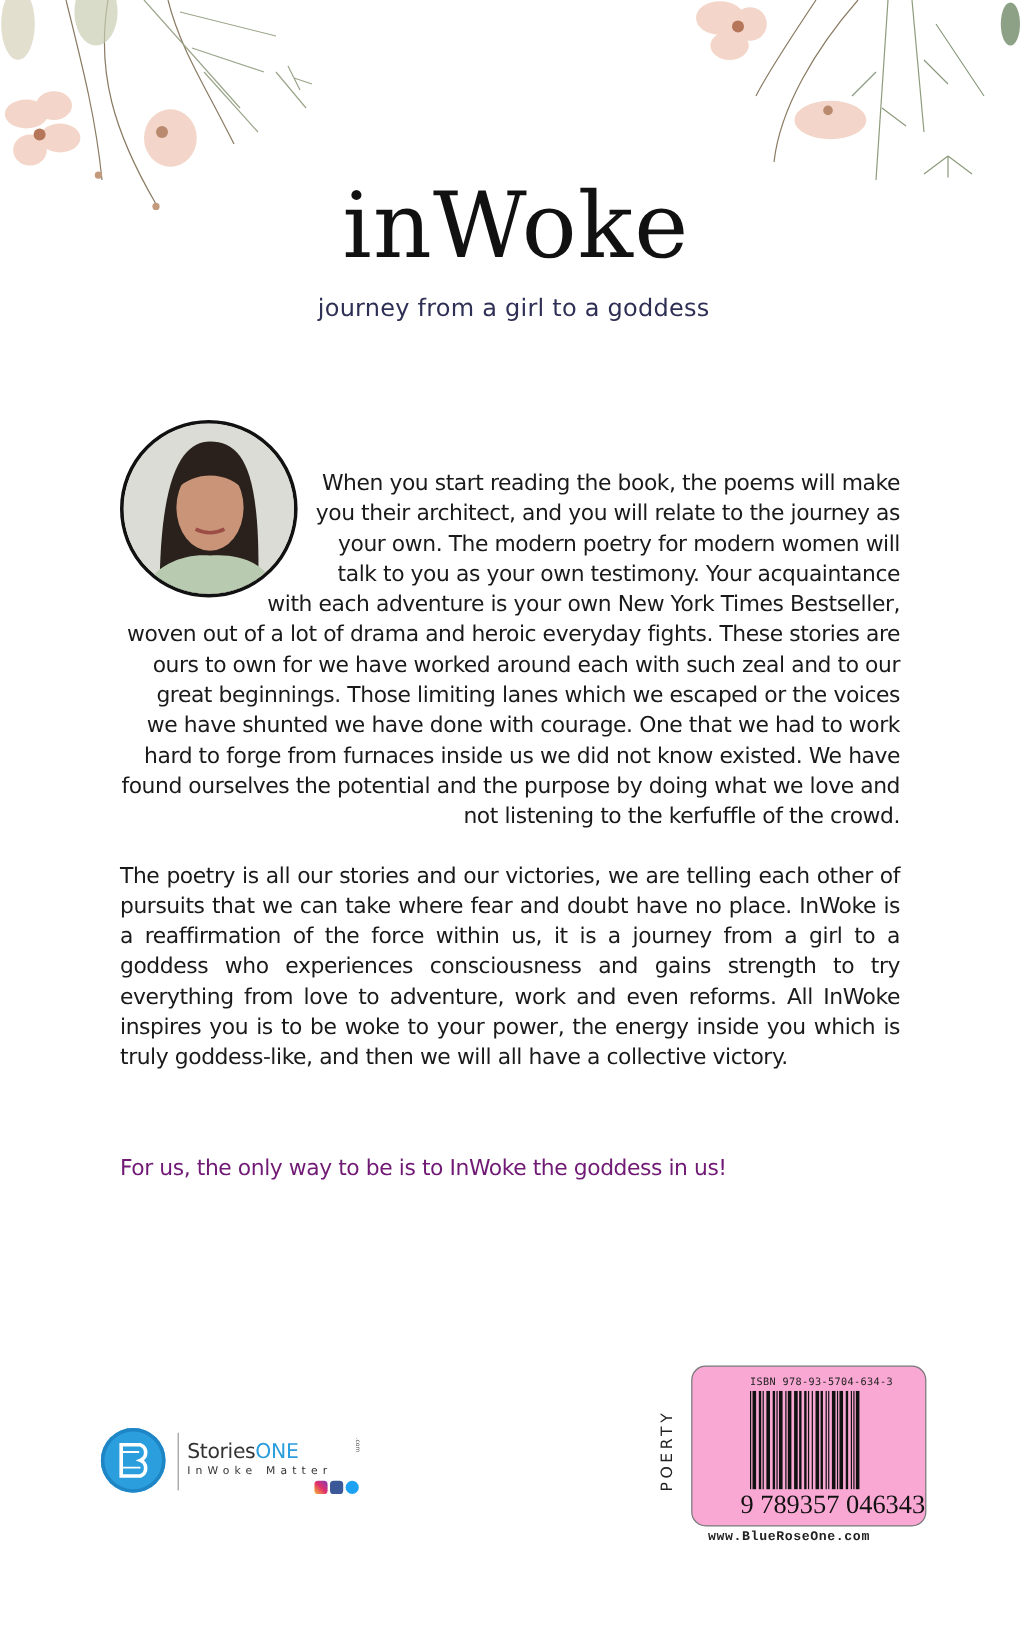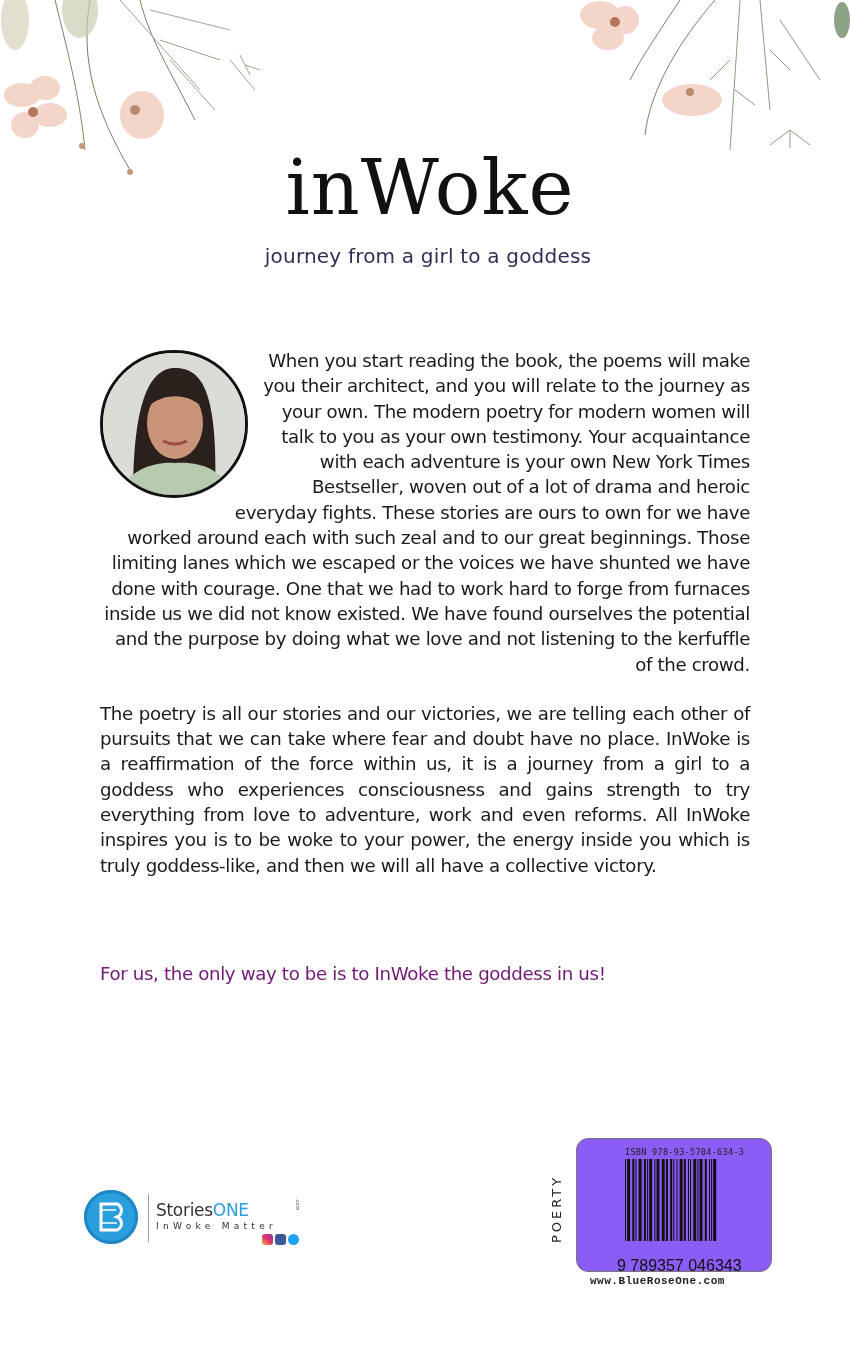--- a/index.html
+++ b/index.html
@@ -5,36 +5,36 @@
   html, body { margin: 0; padding: 0; }
   body { width: 850px; height: 1360px; background: #ffffff; position: relative; overflow: hidden; font-family: "DejaVu Sans", sans-serif; }
   .floral { position: absolute; top: 0; }
   .floral-left { left: 0; width: 330px; height: 180px; }
   .floral-right { right: 0; width: 320px; height: 170px; }
   .title { position: absolute; top: 150px; left: 5px; width: 850px; text-align: center; font-family: "DejaVu Serif", serif; font-size: 76px; color: #111; letter-spacing: 1px; line-height: 1; }
   .subtitle { position: absolute; top: 244px; left: 0; width: 856px; text-align: center; font-family: "DejaVu Sans", sans-serif; font-size: 20px; color: #2e2f55; letter-spacing: 0.2px; }
   .body-wrap { position: absolute; left: 100px; top: 348px; width: 650px; }
   .author-photo { float: left; width: 142px; height: 142px; border-radius: 50%; border: 3px solid #111; margin: 2px 6px 6px 0; shape-outside: circle(50%); overflow: hidden; position: relative; background: linear-gradient(135deg, #dfe0da 0%, #cfd3cb 100%); }
   .para { font-family: "DejaVu Sans", sans-serif; font-size: 18.2px; line-height: 25.3px; color: #1a1a1a; text-align: justify; margin: 0 0 24px 0; letter-spacing: -0.35px; word-spacing: 0px; }
-  .para.first { text-align: right; }
+  .para.first { text-align: right; margin-top: 42px; }
   .closing { position: absolute; left: 100px; top: 963px; font-size: 18.2px; color: #701a75; letter-spacing: -0.35px; font-family: "DejaVu Sans", sans-serif; }
   .logo { position: absolute; left: 84px; top: 1190px; width: 230px; height: 60px; }
   .logo-circle { position: absolute; left: 0; top: 0; width: 54px; height: 54px; border-radius: 50%; background: #2b9ede; box-shadow: inset 0 0 0 3px #1f86c6; }
   .logo-divider { position: absolute; left: 64px; top: 4px; width: 1px; height: 48px; background: #999; }
   .logo-name { position: absolute; left: 72px; top: 10px; font-size: 17px; color: #333; letter-spacing: -0.3px; white-space: nowrap; }
   .logo-name .one { color: #2b9ede; }
   .logo-dotcom { position: absolute; left: 217px; top: 8px; font-size: 5px; color: #555; transform: rotate(90deg); transform-origin: left top; }
   .logo-tagline { position: absolute; left: 72px; top: 31px; font-size: 9px; color: #333; letter-spacing: 4.3px; white-space: nowrap; }
   .social { position: absolute; left: 178px; top: 44px; display: flex; gap: 2px; }
   .social span { width: 11px; height: 11px; border-radius: 3px; display: inline-block; }
   .genre { position: absolute; left: 549px; top: 1243px; transform: rotate(-90deg); transform-origin: left top; font-size: 13px; color: #222; letter-spacing: 3px; white-space: nowrap; }
-  .barcode-box { position: absolute; left: 576px; top: 1138px; width: 194px; height: 132px; border: 1px solid #777; border-radius: 12px; background: #8b5cf6; }
+  .barcode-box { position: absolute; left: 576px; top: 1138px; width: 194px; height: 132px; border: 1px solid #777; border-radius: 12px; background: #f9a8d4; }
   .isbn-label { position: absolute; left: 48px; top: 8px; font-family: "DejaVu Sans Mono", monospace; font-size: 8.5px; color: #222; letter-spacing: 0.3px; white-space: nowrap; }
   .barcode-svg { position: absolute; left: 48px; top: 20px; }
-  .barcode-digits { position: absolute; left: 40px; top: 102px; font-family: Liberation Sans, sans-serif; font-size: 16px; color: #111; white-space: nowrap; background: transparent; margin-top: 16px; }
+  .barcode-digits { position: absolute; left: 40px; top: 102px; font-family: Liberation Serif, serif; font-size: 22px; color: #111; white-space: nowrap; background: transparent; }
   .website { position: absolute; left: 590px; top: 1275px; font-family: Liberation Mono, monospace; font-weight: bold; font-size: 11px; color: #222; letter-spacing: 0.5px; }
 </style>
 </head>
 <body>
 
 <svg class="floral floral-left" viewBox="0 0 330 180">
   <g fill="none" stroke="#8a7a62" stroke-width="1">
     <path d="M55 0 C70 60 80 100 85 150"></path>
     <path d="M90 0 C80 60 95 110 130 170"></path>
     <path d="M140 0 C150 40 170 70 195 120"></path>

